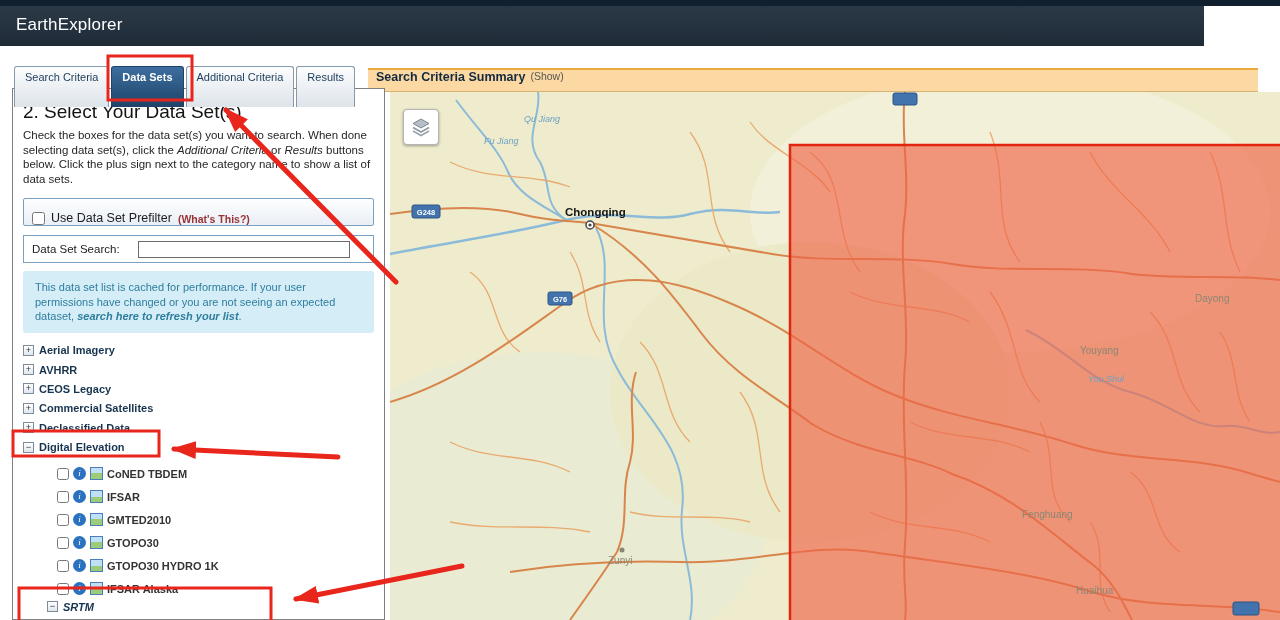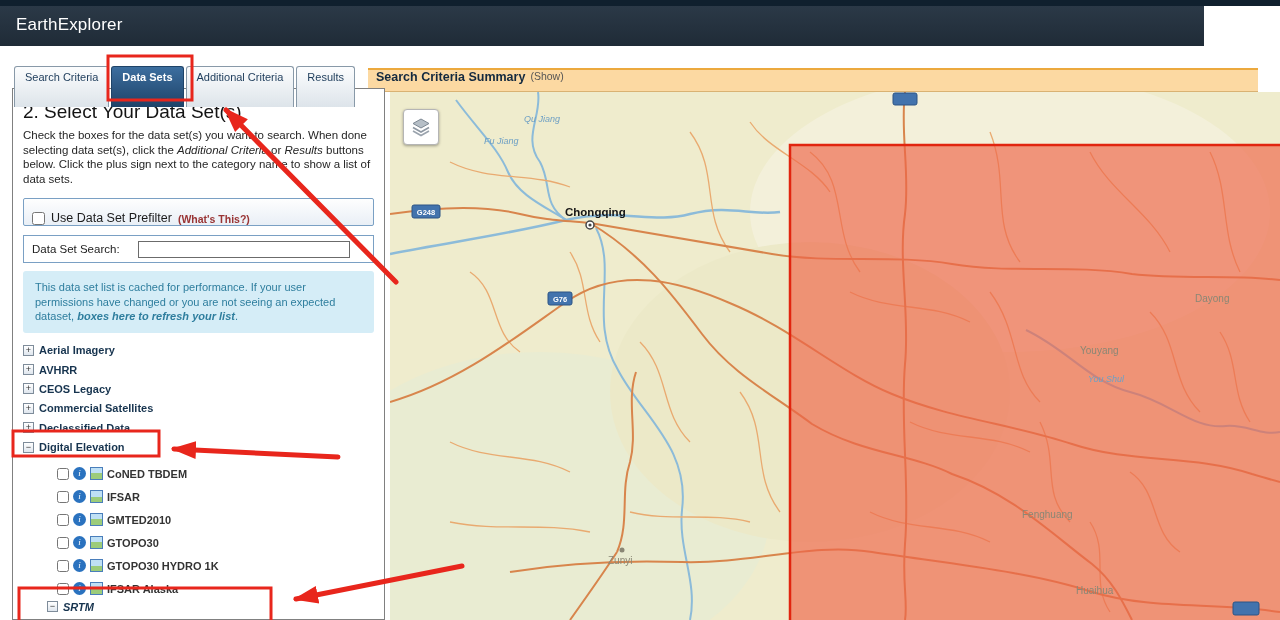--- a/index.html
+++ b/index.html
@@ -92,21 +92,21 @@
       <input type="checkbox" style="">
       <span class="pf-label">Use Data Set Prefilter</span>
       <a class="whats-this">(What's This?)</a>
     </div>
 
     <div class="searchrow">
       <label>Data Set Search:</label>
       <input type="text" value="" style="">
     </div>
 
-    <div class="cache"><span>This data set list is cached for performance. If your user permissions have changed or you are not seeing an expected dataset, </span><a>boxes here to refresh your list</a><span>.</span></div>
+    <div class="cache"><span>This data set list is cached for performance. If your user permissions have changed or you are not seeing an expected dataset, </span><a>search here to refresh your list</a><span>.</span></div>
 
     <div class="tree">
       <div class="cat">
         <span class="toggle plus"></span>
         <span class="cat-label">Aerial Imagery</span>
       </div>
       <div class="cat">
         <span class="toggle plus"></span>
         <span class="cat-label">AVHRR</span>
       </div>

